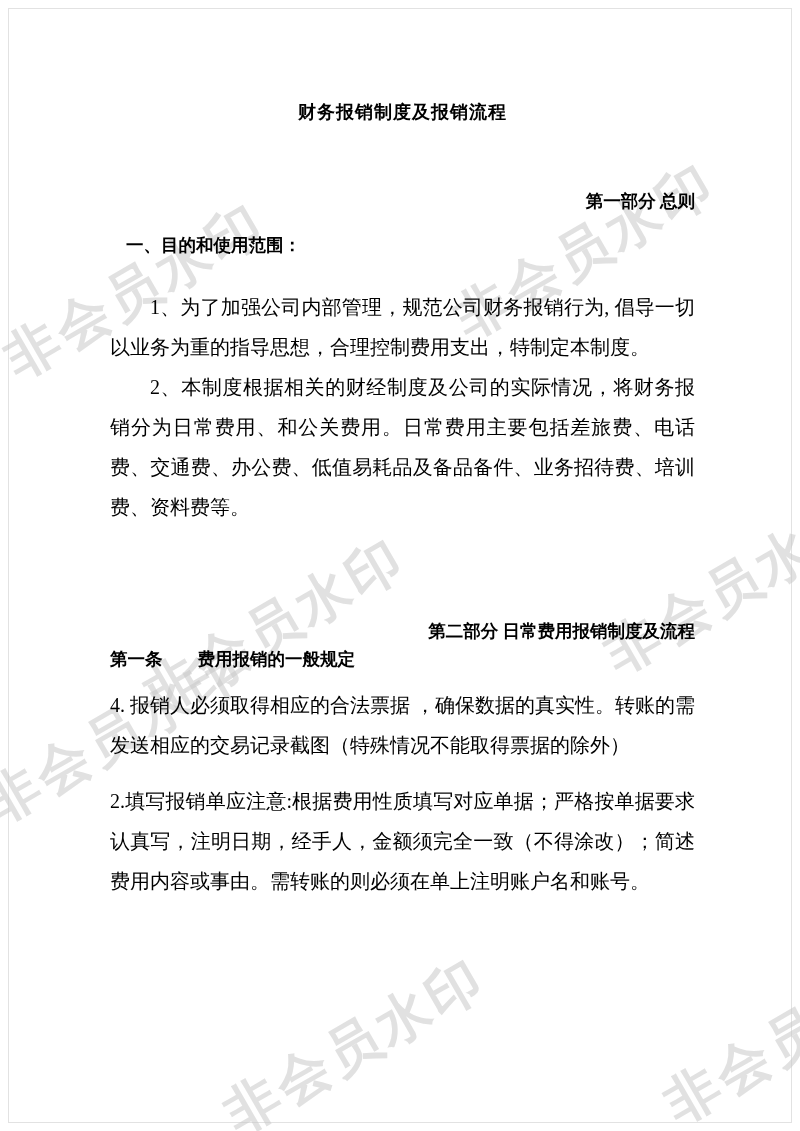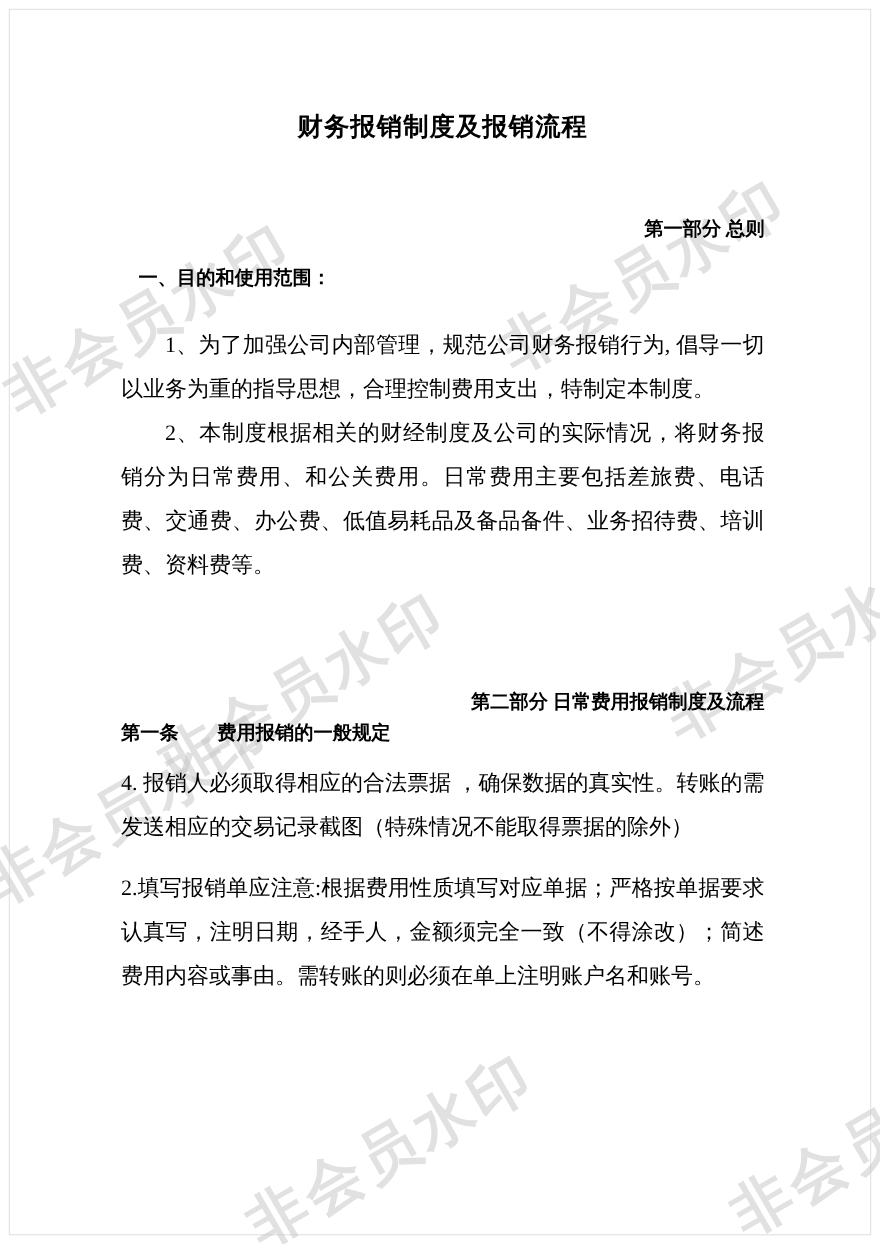--- a/index.html
+++ b/index.html
@@ -34,21 +34,21 @@
   }
   .content {
     position: absolute;
     left: 110px;
     top: 70px;
     width: 585px;
     z-index: 3;
   }
   .doc-title {
     text-align: center;
-    font-size: 23px;
+    font-size: 18px;
     font-weight: bold;
     letter-spacing: 1px;
     margin: 30px 0 0 0;
     line-height: 1.4;
   }
   .section-heading {
     font-size: 17.5px;
     font-weight: bold;
     margin: 0;
     line-height: 1.6;

